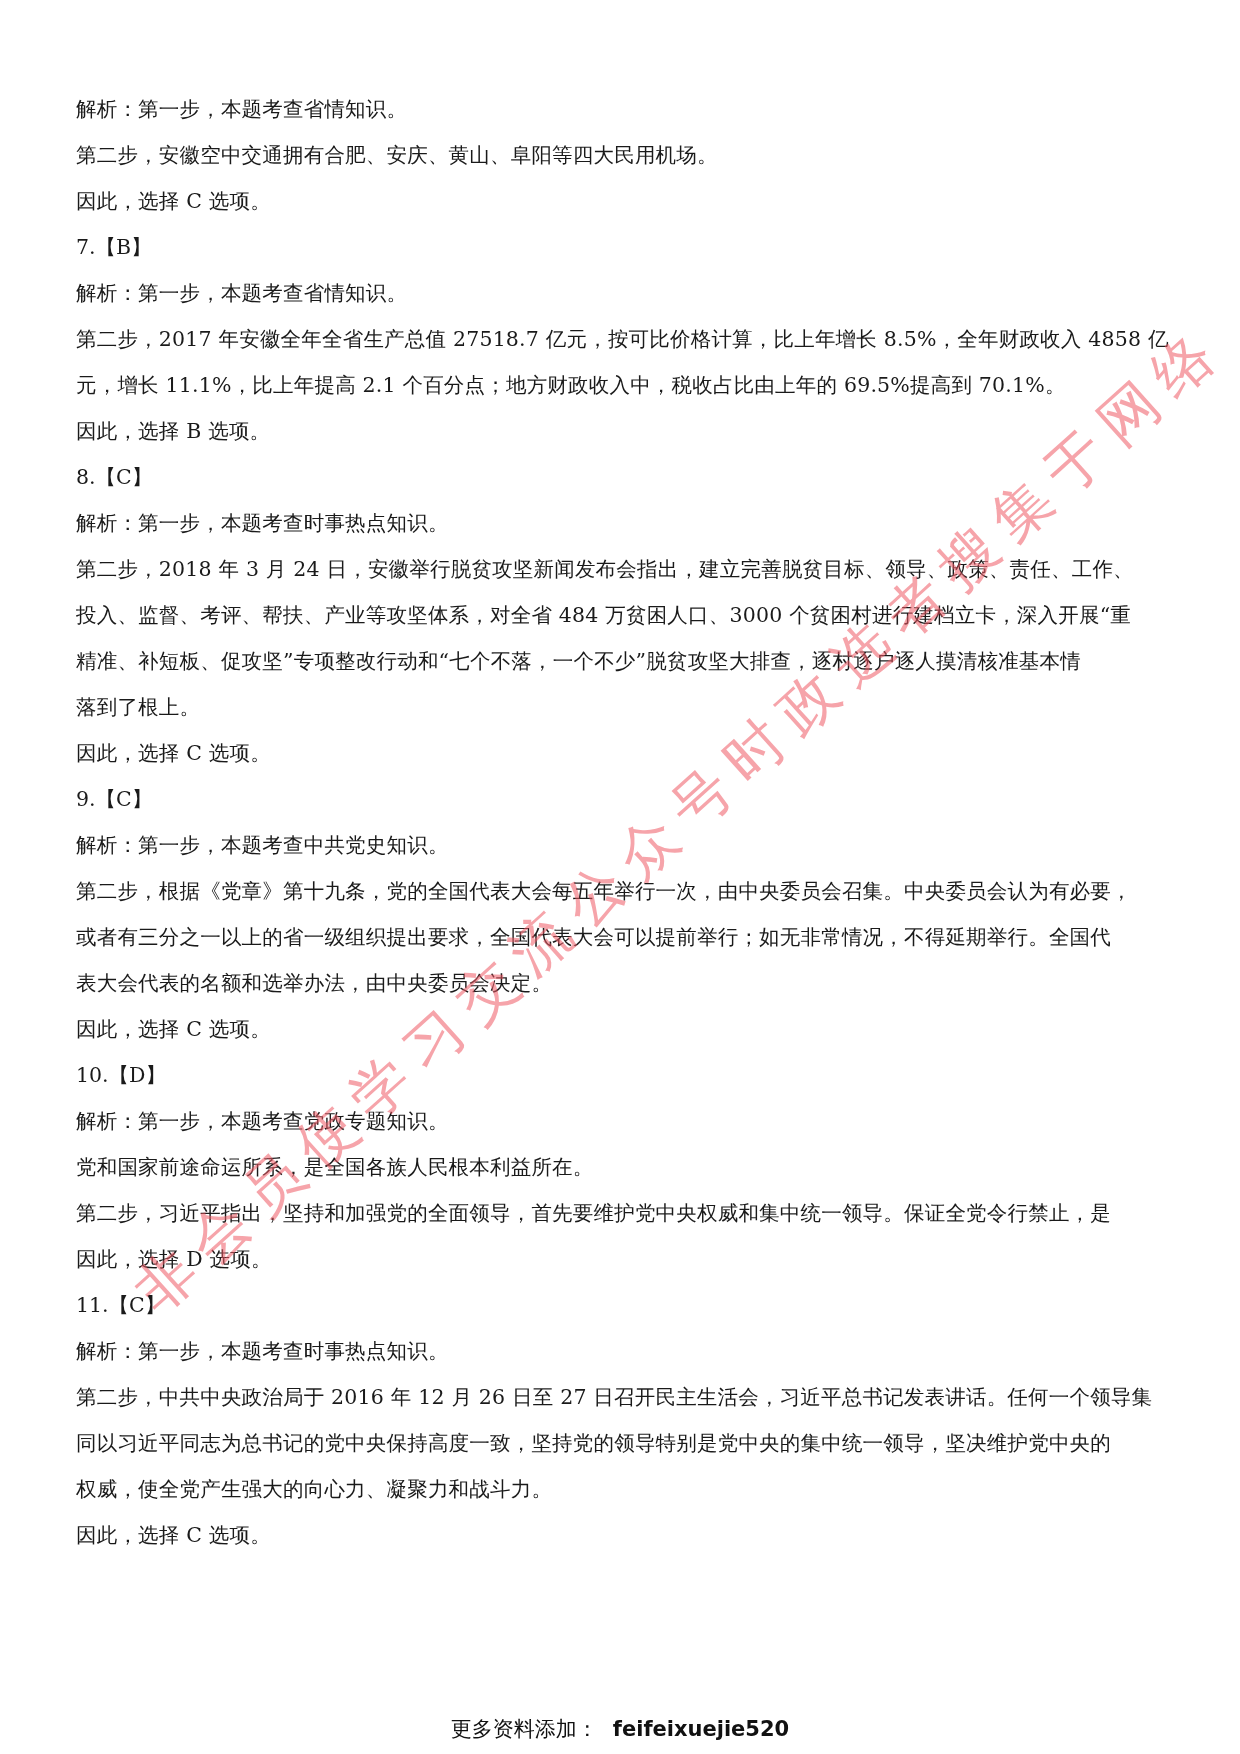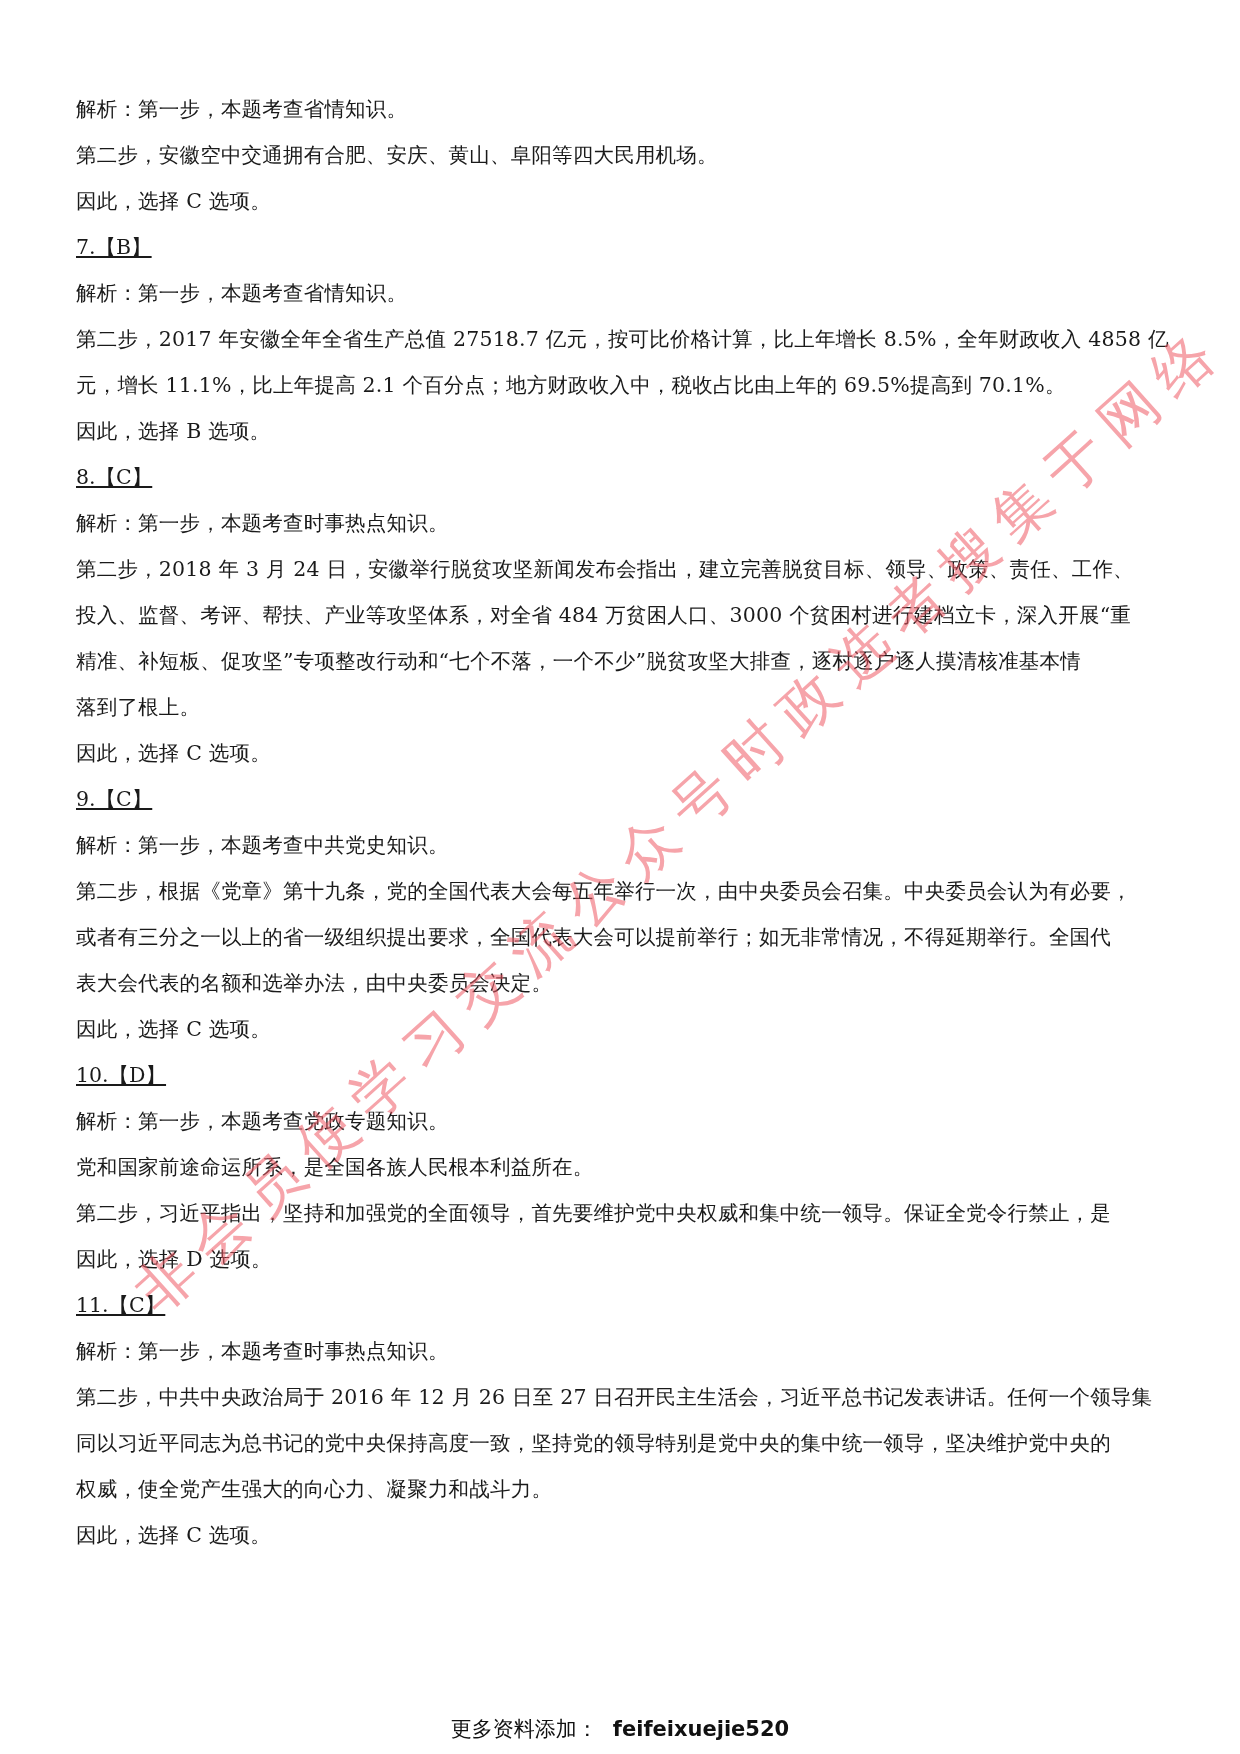--- a/index.html
+++ b/index.html
@@ -29,21 +29,20 @@
     }
     .line {
       font-size: 20.5px;
       line-height: 46px;
       height: 46px;
       white-space: nowrap;
       letter-spacing: 0.2px;
     }
     .line.answer-head {
       letter-spacing: 0;
-      text-decoration: underline;
     }
     .footer {
       position: absolute;
       left: 0;
       width: 1240px;
       top: 1714px;
       text-align: center;
       font-size: 21px;
       line-height: 30px;
       color: #111;

